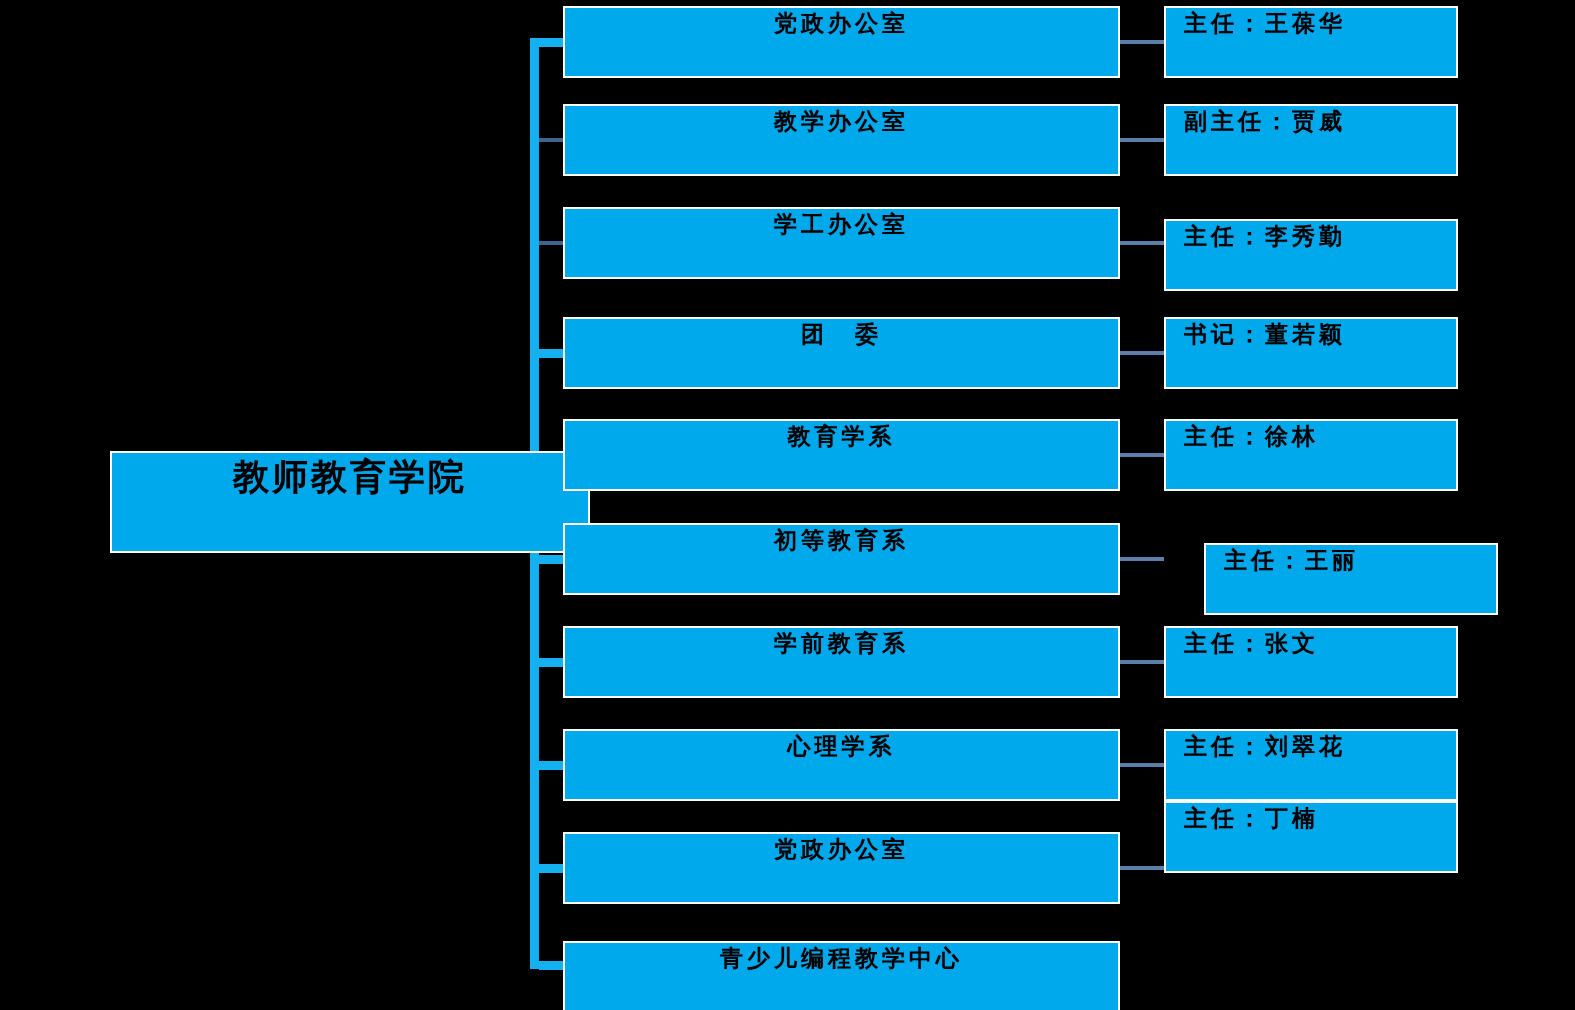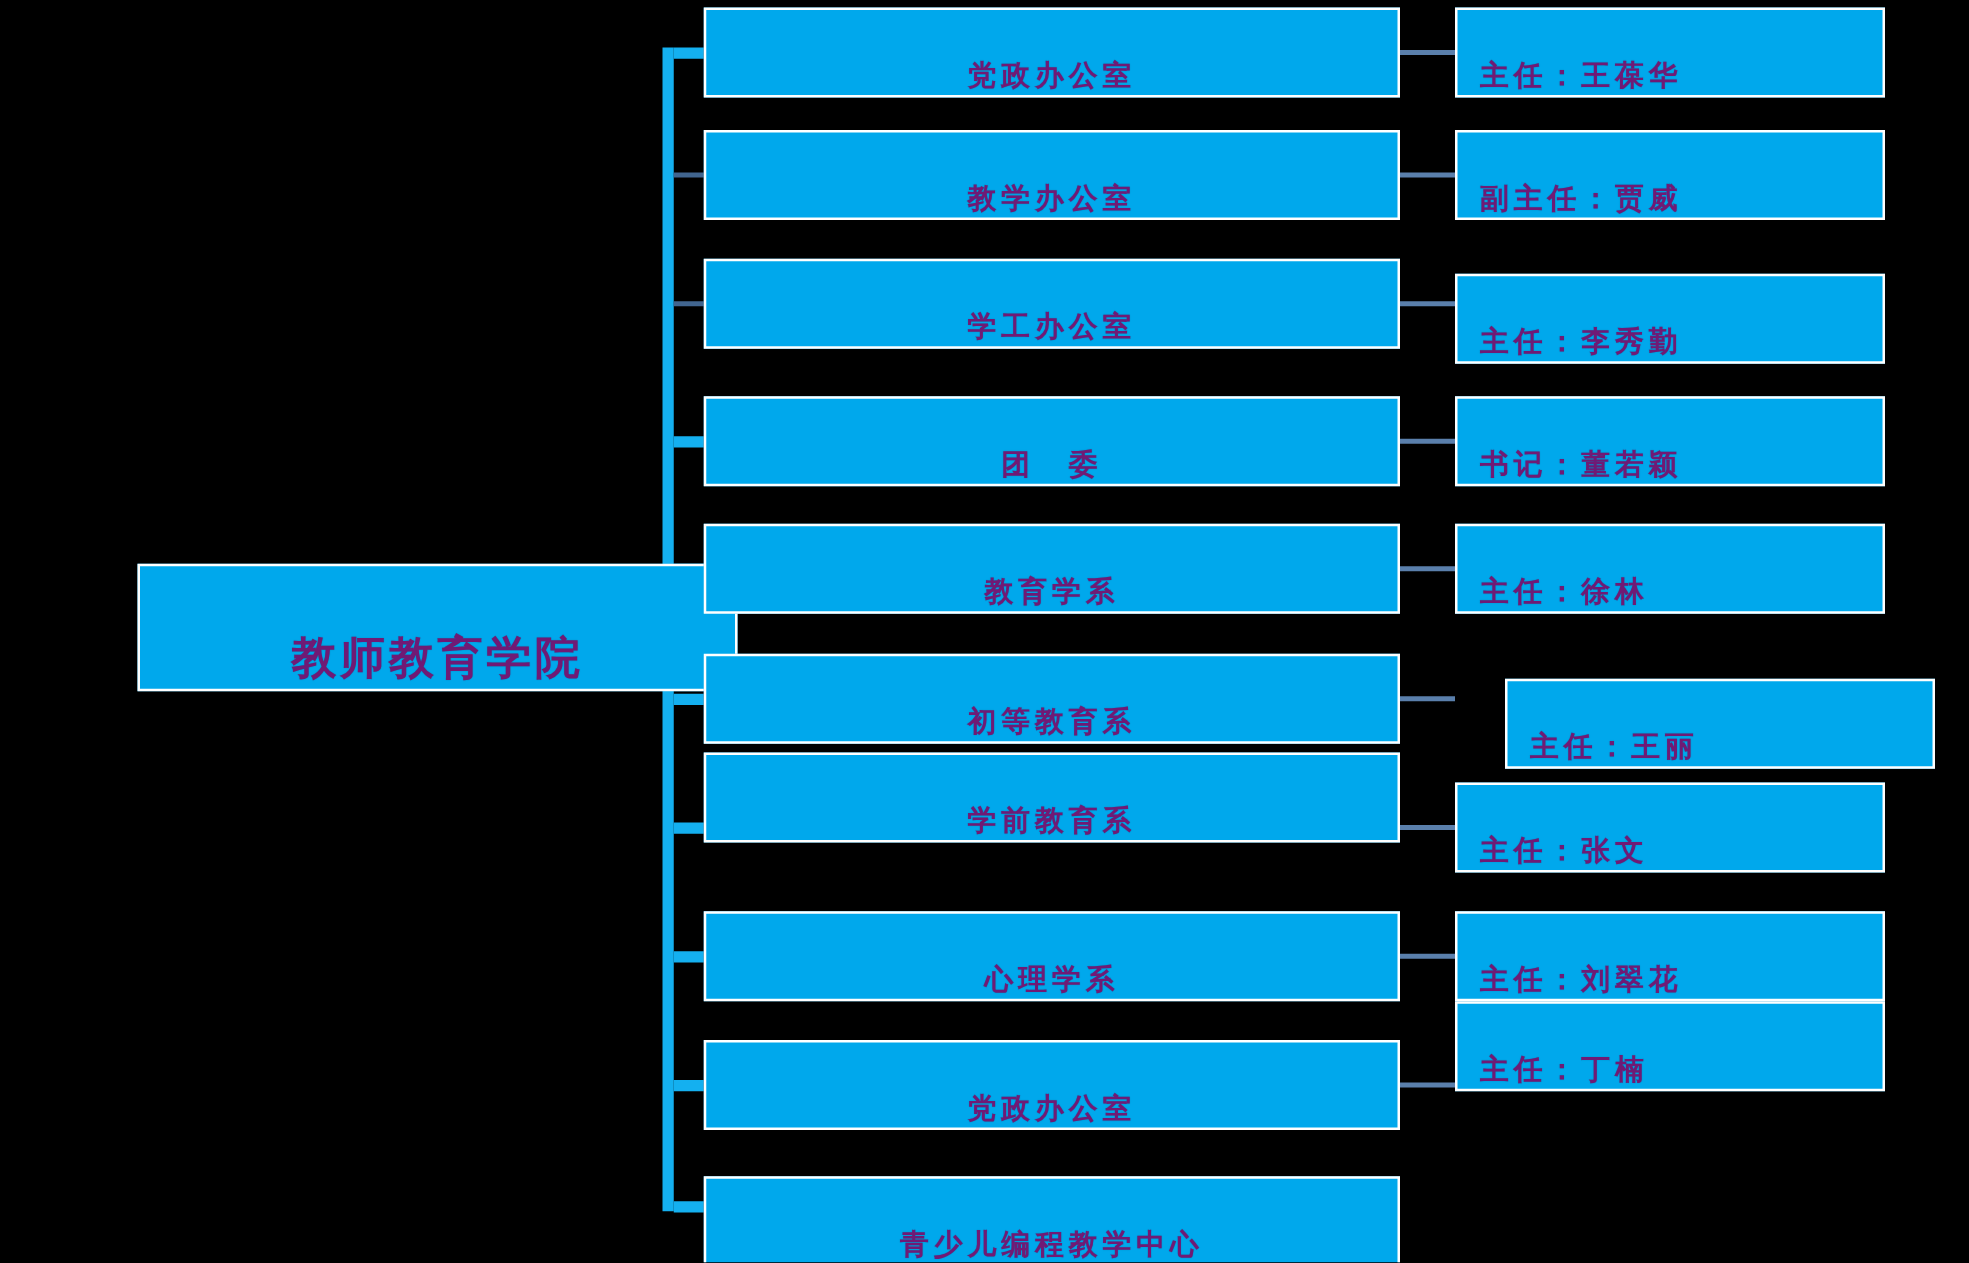--- a/index.html
+++ b/index.html
@@ -17,22 +17,22 @@
     overflow: hidden;
   }
 
   
   .node {
     position: absolute;
     box-sizing: border-box;
     background: #00a8ec;
     border: 2px solid #ffffff;
     display: flex;
-    align-items: flex-end;
-    color: #701a75;
+    align-items: flex-start;
+    color: #000000;
     font-weight: bold;
     letter-spacing: 4px;
     text-shadow: 0 0 1px rgba(0,0,0,0.25);
   }
   .node-root {
     left: 110px;
     top: 451px;
     width: 480px;
     height: 102px;
     justify-content: center;
@@ -41,21 +41,21 @@
   }
   .node-mid {
     left: 563px;
     width: 557px;
     height: 72px;
     justify-content: center;
     font-size: 23px;
   }
   .node-right {
     left: 1164px;
-    width: 344px;
+    width: 294px;
     height: 72px;
     justify-content: flex-start;
     padding-left: 18px;
     font-size: 23px;
   }
 
   
   .conn {
     position: absolute;
   }
@@ -134,21 +134,21 @@
       </div>
       <div class="node node-right" style="top: 419px;">
         <span>主任：徐林</span>
       </div>
       <div class="node node-mid" style="top: 523px;">
         <span>初等教育系</span>
       </div>
       <div class="node node-right" style="top: 543px; margin-left: 40px;">
         <span>主任：王丽</span>
       </div>
-      <div class="node node-mid" style="top: 602px;">
+      <div class="node node-mid" style="top: 626px;">
         <span>学前教育系</span>
       </div>
       <div class="node node-right" style="top: 626px;">
         <span>主任：张文</span>
       </div>
       <div class="node node-mid" style="top: 729px;">
         <span>心理学系</span>
       </div>
       <div class="node node-right" style="top: 729px;">
         <span>主任：刘翠花</span>

